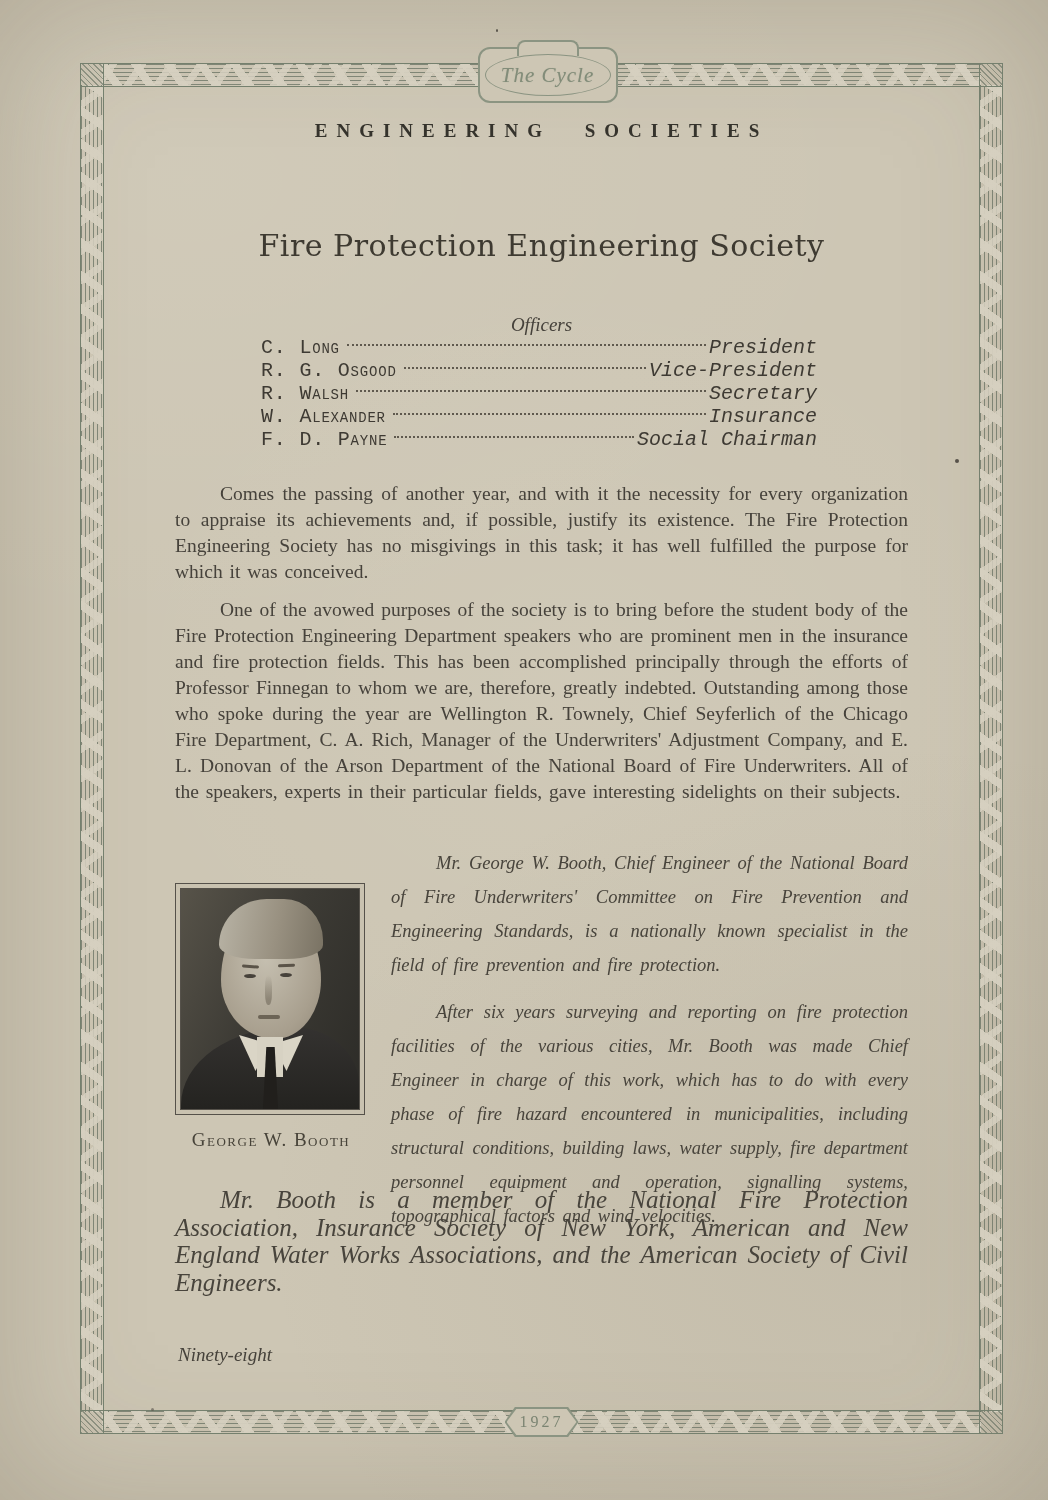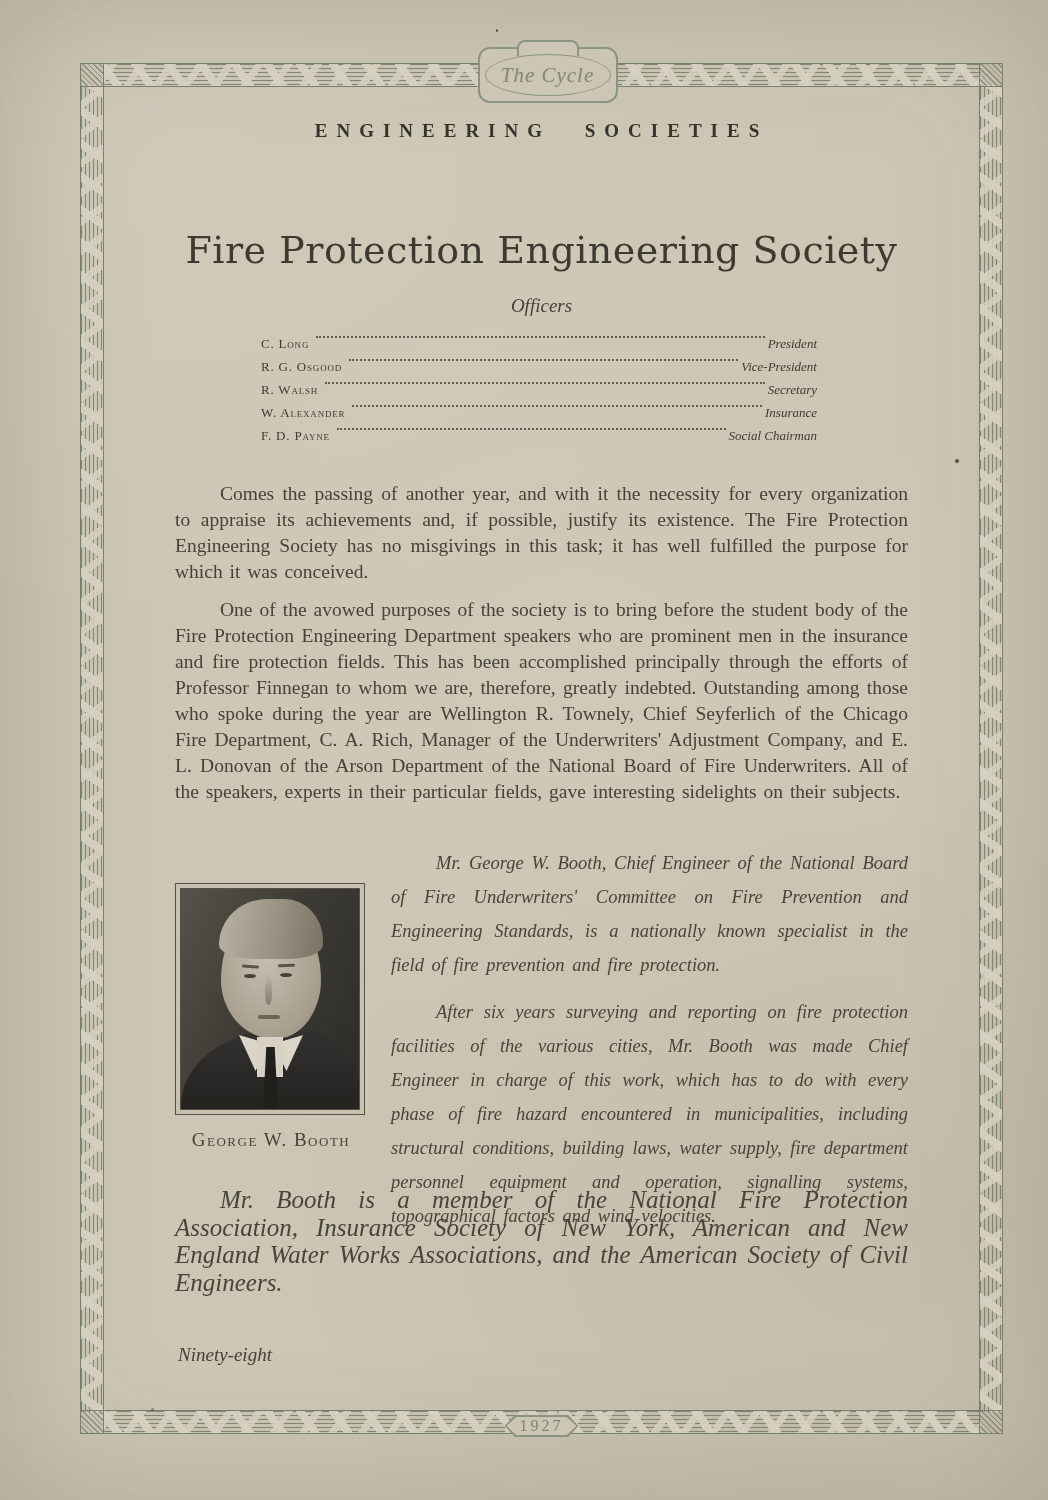--- a/index.html
+++ b/index.html
@@ -60,47 +60,47 @@
     border:1.5px solid #8b9482; border-radius:50%;
     display:flex; align-items:center; justify-content:center;
   }
   .cycle-text{
     font-style:italic; font-size:21px; color:#828c79; letter-spacing:1px;
     text-shadow:0 0 1px rgba(130,140,121,0.4);
   }
   
   .year-badge{
     position:absolute; bottom:-3px; left:50%; transform:translateX(-50%);
-    width:74px; height:22px; background:#8b9482;
+    width:74px; height:30px; background:#8b9482;
     clip-path:polygon(14% 0, 86% 0, 100% 50%, 86% 100%, 14% 100%, 0 50%);
   }
   .year-inner{
     position:absolute; left:2px; top:2px; right:2px; bottom:2px; background:#cdc6b4;
     clip-path:polygon(14% 0, 86% 0, 100% 50%, 86% 100%, 14% 100%, 0 50%);
     display:flex; align-items:center; justify-content:center;
   }
   .year-text{font-size:16px; letter-spacing:3px; color:#7b8472;}
   
   .content{position:absolute; left:175px; top:0; width:733px; height:1500px;}
   .section-heading{
     position:absolute; top:120px; width:100%; text-align:center;
     font-family:"Liberation Serif", serif; font-weight:bold; font-size:19px;
     letter-spacing:9px; word-spacing:20px; color:#35332c;
   }
   .title{
     position:absolute; top:228px; width:100%; text-align:center; margin:0;
-    font-family:"DejaVu Serif", serif; font-weight:normal; font-size:38px;
+    font-family:"DejaVu Serif", serif; font-weight:normal; font-size:30px;
     letter-spacing:0.5px; color:#3e3a31;
   }
   .officers-heading{
-    position:absolute; top:295px; width:100%; text-align:center;
+    position:absolute; top:314px; width:100%; text-align:center;
     font-style:italic; font-size:19px; color:#45413a;
   }
   .officers{position:absolute; top:336px; left:86px; width:556px;}
-  .officer-row{display:flex; align-items:flex-start; height:23px; font-size:13px;}
+  .officer-row{display:flex; align-items:center; height:23px; font-size:20px;font-family:Liberation Mono, monospace;}
   .officer-name{font-variant:small-caps; letter-spacing:0.8px; color:#3e3a33; white-space:nowrap;}
   .officer-leader{flex:1; border-bottom:2.5px dotted #5f594e; margin:0 3px 5px 7px; min-width:30px;}
   .officer-role{font-style:italic; color:#3e3a33; white-space:nowrap;}
   .body-para{
     position:absolute; margin:0; width:733px; text-align:justify;
     font-size:19.5px; line-height:26px; word-spacing:2px; color:#46423b;
   }
   .indent{text-indent:45px;}
   .p1{top:481px;}
   .p2{top:597px;}

